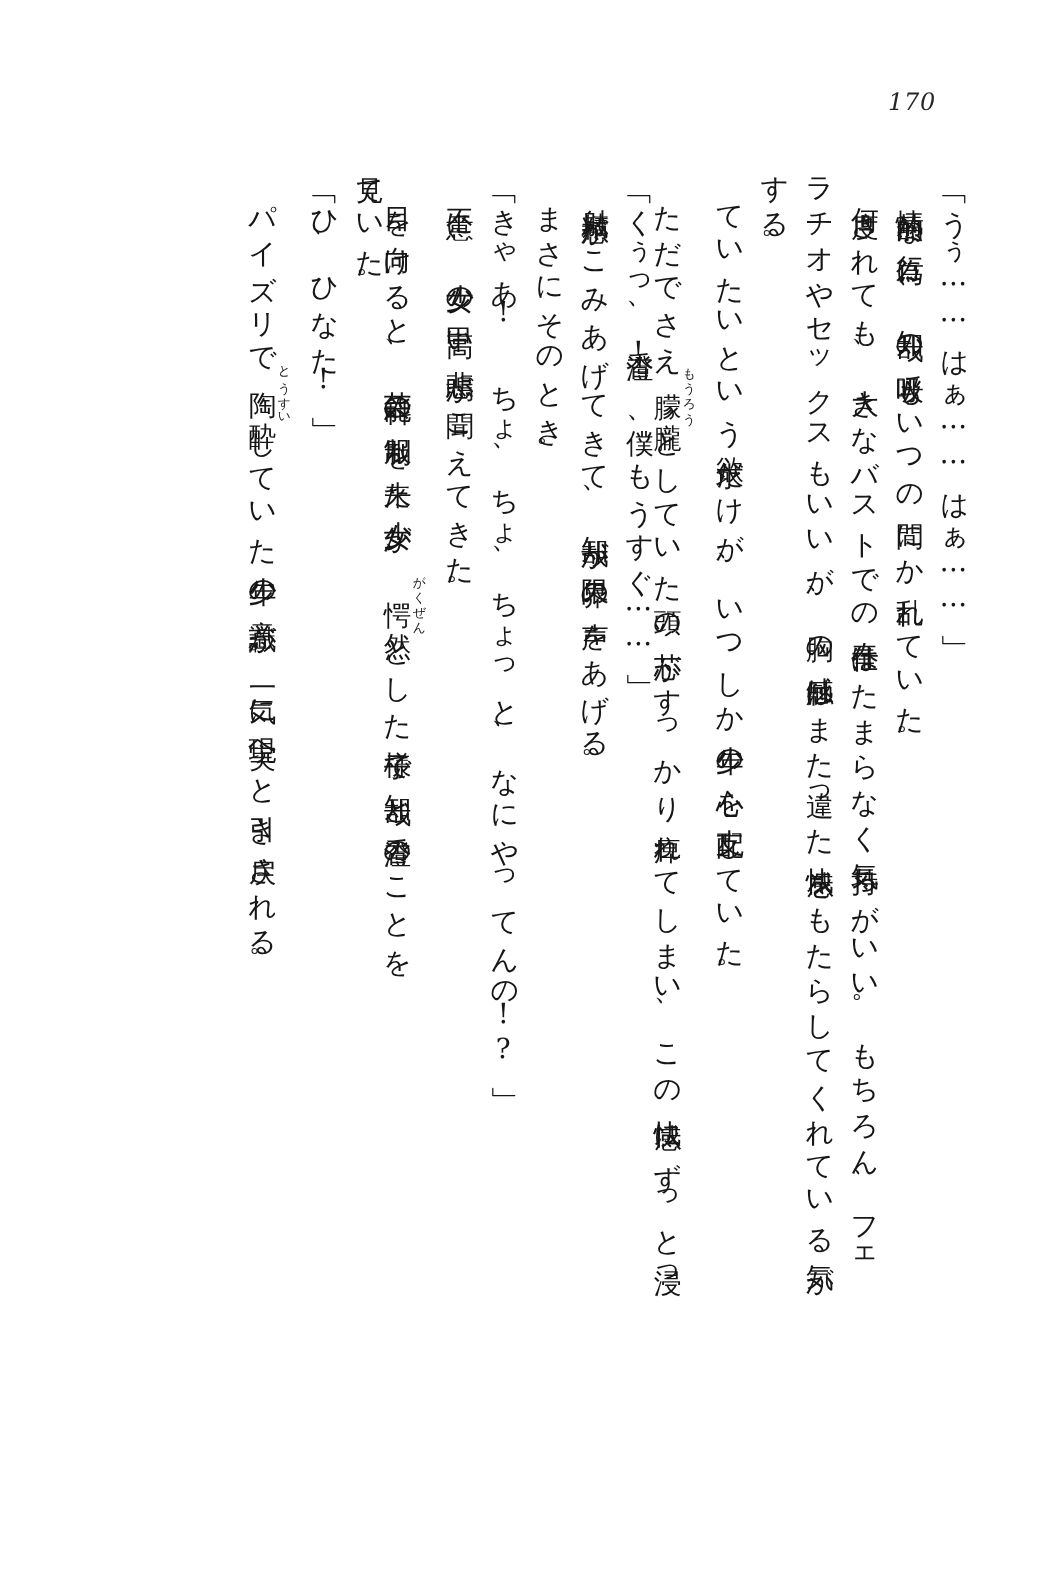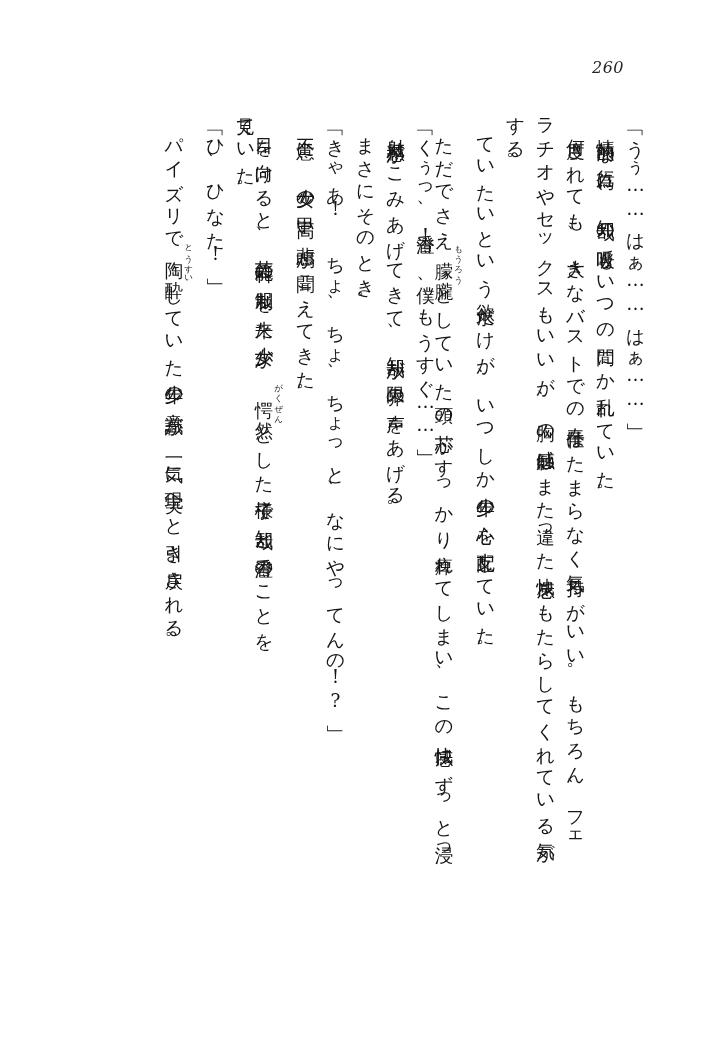--- a/index.html
+++ b/index.html
@@ -70,21 +70,21 @@
     letter-spacing: 0.5px;
     line-height: 1;
     color: #1a1a1a;
   }
 </style>
 </head>
 <body>
 
 <div class="page">
 
-  <div class="page-number">260</div>
+  <div class="page-number">170</div>
 
   <div class="text-block">
     <div class="col indent-1"><span>「うぅ……はぁ……はぁ……」</span></div>
     <div class="col indent-1"><span>情熱的な行為に、知哉の呼吸もいつの間にか乱れていた。</span></div>
     <div class="col indent-1"><span>何度されても、大きなバストでの奉仕はたまらなく気持ちがいい。もちろん、フェ</span></div>
     <div class="col"><span>ラチオやセックスもいいが、胸の感触はまた違った快感をもたらしてくれている気が</span></div>
     <div class="col"><span>する。</span></div>
     <div class="col indent-1"><span>ていたいという欲求だけが、いつしか少年の心を支配していた。</span></div>
     <div class="col indent-1"><span>ただでさえ<ruby>朦朧<rt>もうろう</rt></ruby>としていた頭の芯がすっかり痺れてしまい、この快感にずっと浸っ</span></div>
     <div class="col indent-1"><span>「くぅっ、香澄! 僕、もうすぐ……」</span></div>

